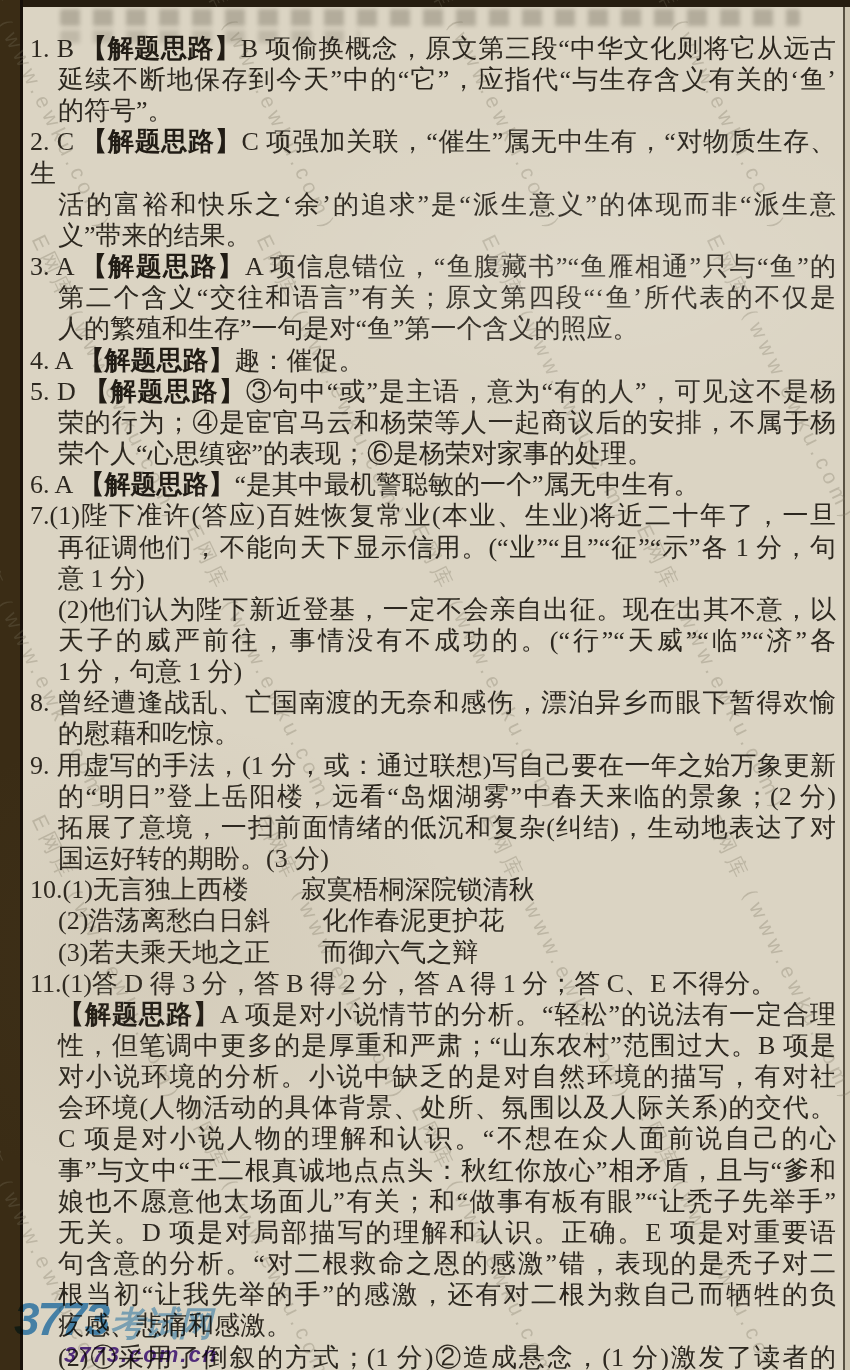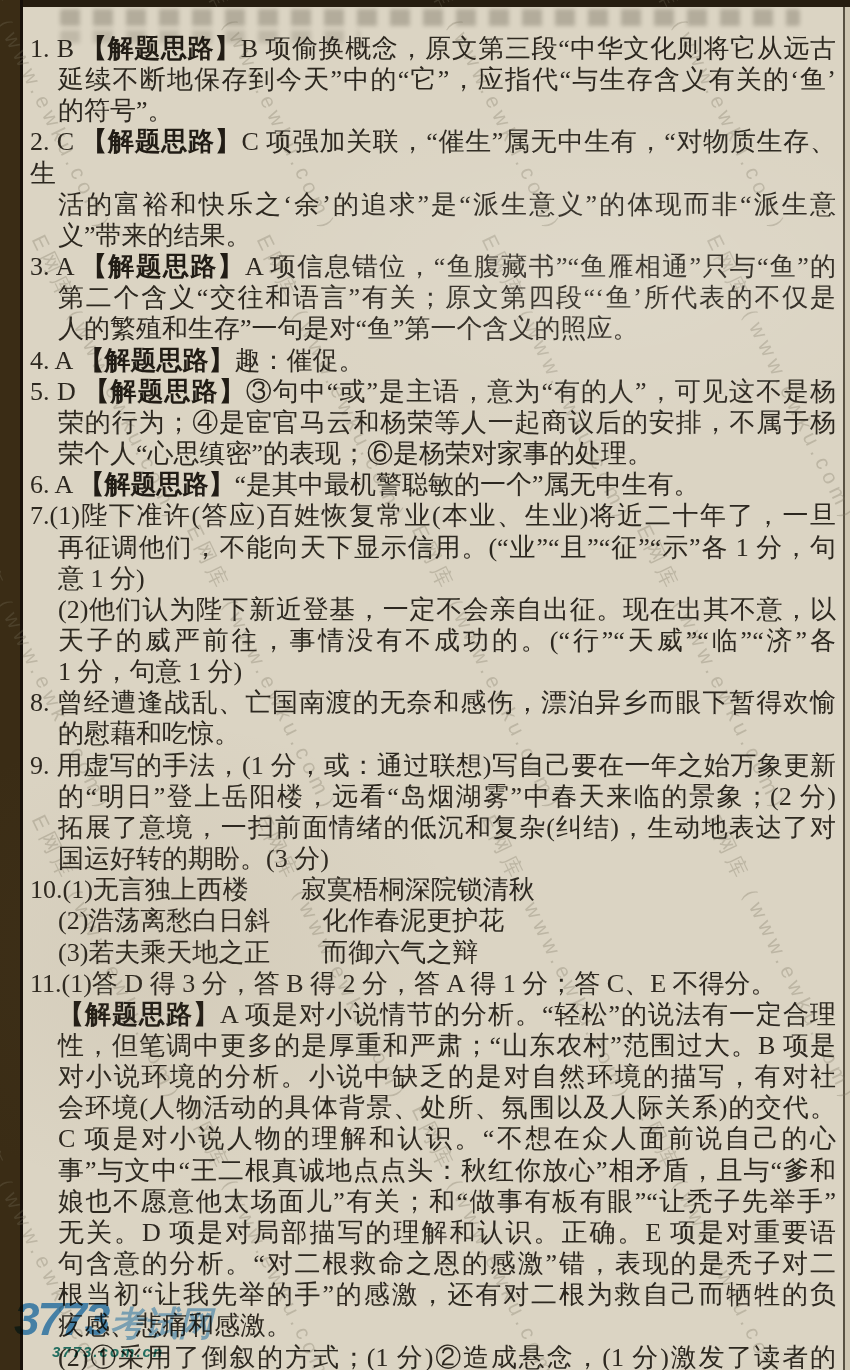--- a/index.html
+++ b/index.html
@@ -47,21 +47,21 @@
   }
   .line{white-space:nowrap;}
   .line.cont{padding-left:28px;}
   .line.fill{white-space:normal;text-align:justify;text-align-last:justify;}
   .line b{font-family:"Liberation Sans","DejaVu Sans",sans-serif;font-weight:700;color:#211c15;}
 
   .site-logo{position:absolute;left:14px;top:1296px;z-index:5;mix-blend-mode:multiply;
     font-family:"Liberation Sans","DejaVu Sans",sans-serif;font-style:italic;line-height:1;}
   .logo-brand{font-size:46px;font-weight:700;color:#3f8fd4;letter-spacing:-2px;opacity:.9;}
   .logo-suffix{font-size:34px;font-weight:700;color:#79b4e4;opacity:.85;margin-left:2px;}
-  .logo-url{font-size:15px;font-weight:700;color:#0f766e;letter-spacing:2px;margin:2px 0 0 38px;opacity:.9;}
+  .logo-url{font-size:22px;font-weight:700;color:#4c1d95;letter-spacing:2px;margin:2px 0 0 50px;opacity:.9;}
 </style>
 </head>
 <body>
 
 <div class="page">
   <div class="border-left"></div>
   <div class="border-left-line"></div>
   <div class="border-top"></div>
   <div class="edge-right-strip"></div>
   <div class="edge-right-line"></div>

